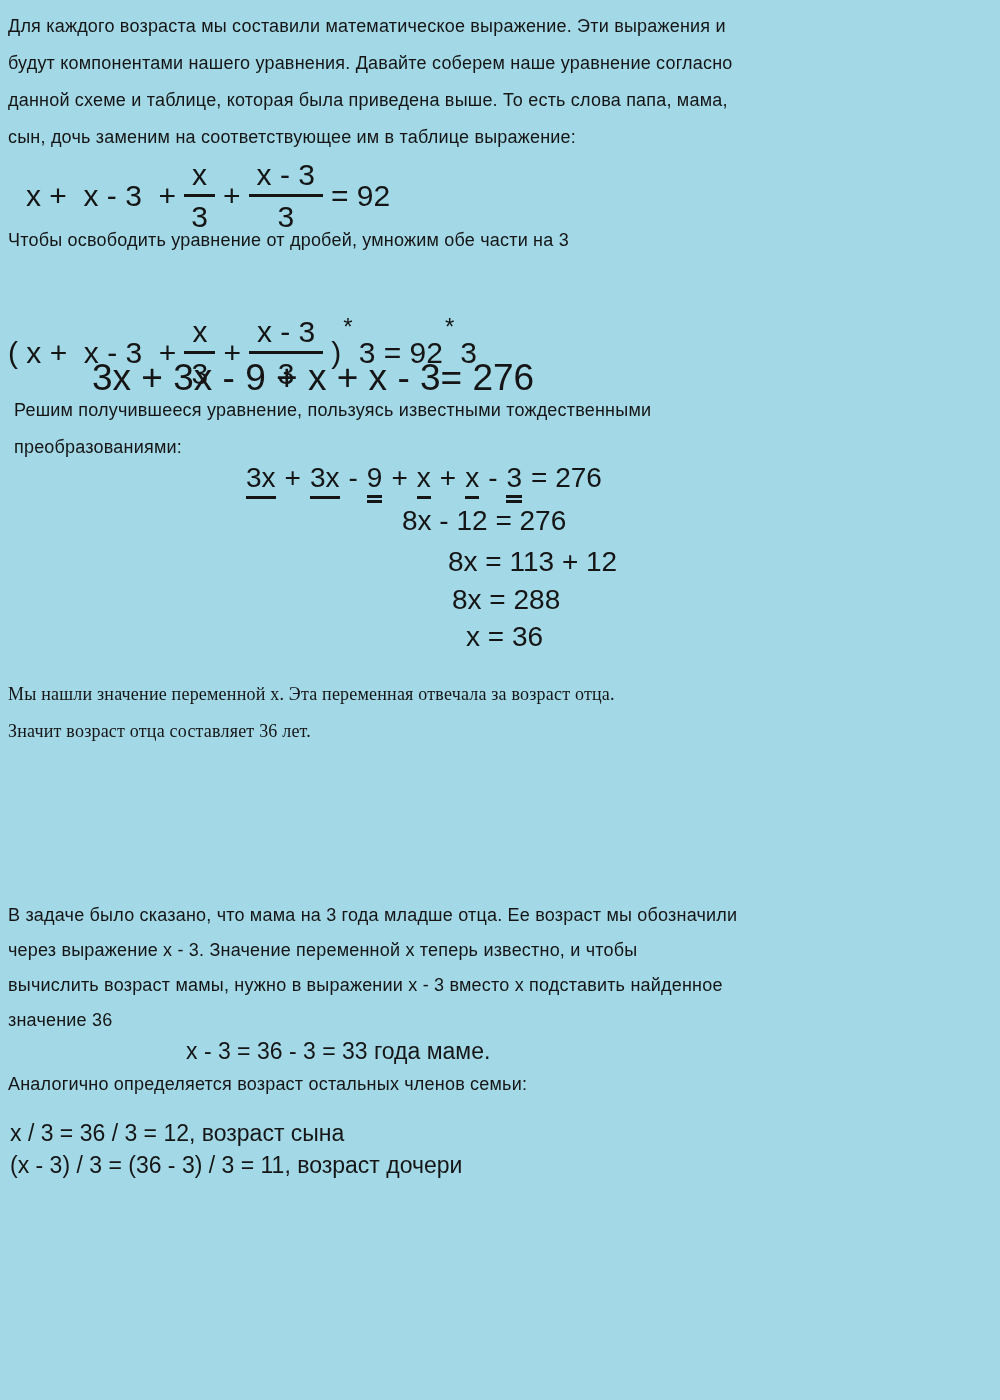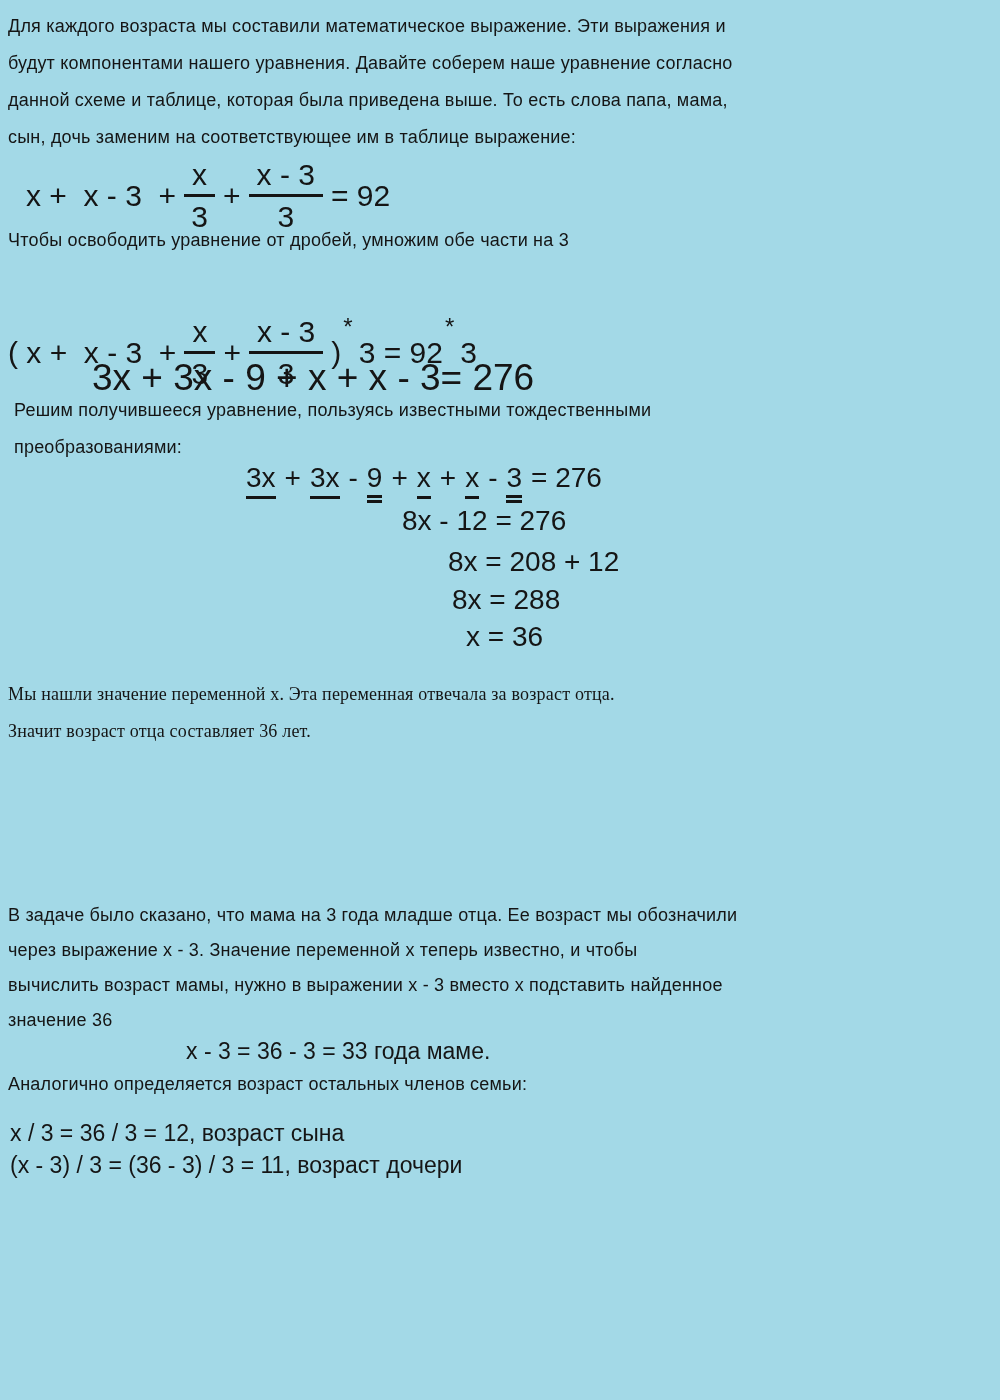--- a/index.html
+++ b/index.html
@@ -136,21 +136,21 @@
     <span>+</span>
     <span class="u1">x</span>
     <span>+</span>
     <span class="u1">x</span>
     <span>-</span>
     <span class="u2">3</span>
     <span>= 276</span>
   </div>
 
   <div class="eqmid pos-s1">8x - 12 = 276</div>
-  <div class="eqmid pos-s2">8x = 208 + 12</div>
+  <div class="eqmid pos-s2">8x = 113 + 12</div>
   <div class="eqmid pos-s3">8x = 288</div>
   <div class="eqmid pos-s4">x = 36</div>
 
   <p class="para pos-foundx">Мы нашли значение переменной x. Эта переменная отвечала за возраст отца.
 Значит возраст отца составляет 36 лет.</p>
 
 
   <p class="para pos-mother">В задаче было сказано, что мама на 3 года младше отца. Ее возраст мы обозначили
 через выражение x - 3. Значение переменной x теперь известно, и чтобы
 вычислить возраст мамы, нужно в выражении x - 3 вместо x подставить найденное

